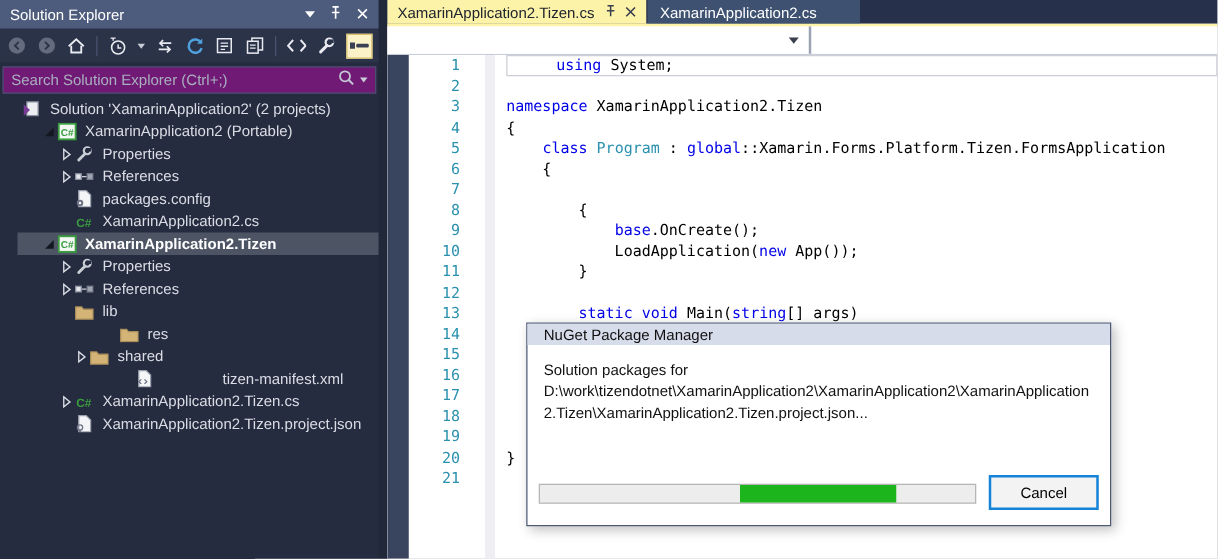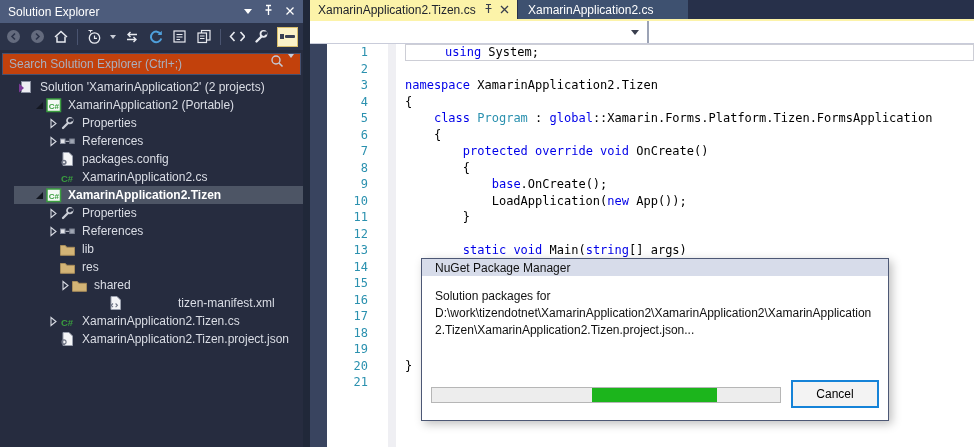--- a/index.html
+++ b/index.html
@@ -21,21 +21,21 @@
   .tb-btn { display:inline-flex; align-items:center; justify-content:center;
         min-width:16px; height:20px; }
   .preview-btn { width:24px; height:20px; background:#FBF2C8;
         border:1px solid #D9BE6B; display:inline-flex; align-items:center;
         justify-content:center; gap:1px; }
   .preview-bar { width:10px; height:3px; background:#3A4054; border-radius:1px; }
   .preview-sq  { width:4px; height:5px; background:#3A4054; }
   .tiny-arrow { width:0; height:0; border-left:3px solid transparent;
         border-right:3px solid transparent; border-top:4px solid #C9CDD6; }
   .sx-search { margin:3px 2px 0 2px; height:22px; border:1px solid #46506E;
-        background:#c2410c; display:flex; padding:0 6px; }
+        background:#701a75; display:flex; align-items:center; padding:0 6px; }
   .sx-search input { flex:1; background:transparent; border:none; outline:none;
         color:#E6E9F0; font-size:12px; font-family:"Liberation Sans",sans-serif; }
   .sx-search input::placeholder { color:#A9AFBF; }
   .tree { position:absolute; top:78px; left:14px; right:0; }
   .trow { height:18px; display:flex; align-items:center; font-size:12px;
         color:#DADDE5; white-space:nowrap; }
   .trow.sel { background:#4D5565; color:#FFFFFF; }
   .trow.b  { font-weight:bold; }
   .exp { width:14px; display:inline-flex; justify-content:center; align-items:center; }
   .tri-open { width:0; height:0; border-left:7px solid transparent;
@@ -314,21 +314,21 @@
         </div>
         <div class="trow" style="padding-left: 32px; text-align: center;">
           <span class="exp"></span>
           <span class="ticon">
             <svg width="15" height="13">
               <path d="M0.5 2.5 h4.8 l1.5 1.8 h7.7 v8 h-14 z" fill="#D3B476" stroke="#A88D5A"></path>
             </svg>
           </span>
           <span class="tlabel">lib</span>
         </div>
-        <div class="trow" style="padding-left: 32px;">
+        <div class="trow" style="padding-left: 32px; margin-left: 36px;">
           <span class="exp"></span>
           <span class="ticon">
             <svg width="15" height="13">
               <path d="M0.5 2.5 h4.8 l1.5 1.8 h7.7 v8 h-14 z" fill="#D3B476" stroke="#A88D5A"></path>
             </svg>
           </span>
           <span class="tlabel">res</span>
         </div>
         <div class="trow" style="padding-left: 44px;">
           <span class="exp">
@@ -429,21 +429,20 @@
           <div class="cl">
             <span class="ln">5</span>
             <span class="lc"><span class="pl">    </span><span class="kw">class</span><span class="pl"> </span><span class="ty">Program</span><span class="pl"> : </span><span class="kw">global</span><span class="pl">::Xamarin.Forms.Platform.Tizen.FormsApplication</span></span>
           </div>
           <div class="cl">
             <span class="ln">6</span>
             <span class="lc"><span class="pl">    {</span></span>
           </div>
           <div class="cl">
             <span class="ln">7</span>
-            <span class="lc"><span class="pl">        </span><span class="kw">protected</span><span class="pl"> </span><span class="kw">override</span><span class="pl"> </span><span class="kw">void</span><span class="pl"> OnCreate()</span></span>
           </div>
           <div class="cl">
             <span class="ln">8</span>
             <span class="lc"><span class="pl">        {</span></span>
           </div>
           <div class="cl">
             <span class="ln">9</span>
             <span class="lc"><span class="pl">            </span><span class="kw">base</span><span class="pl">.OnCreate();</span></span>
           </div>
           <div class="cl">

